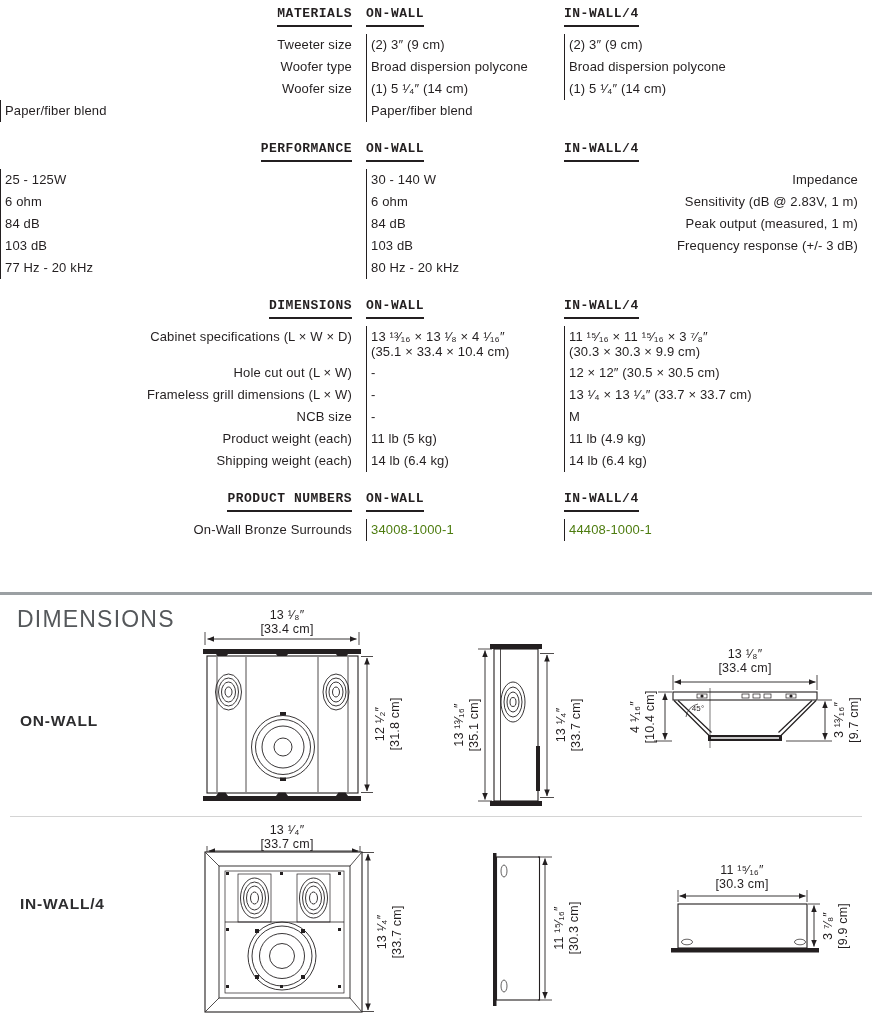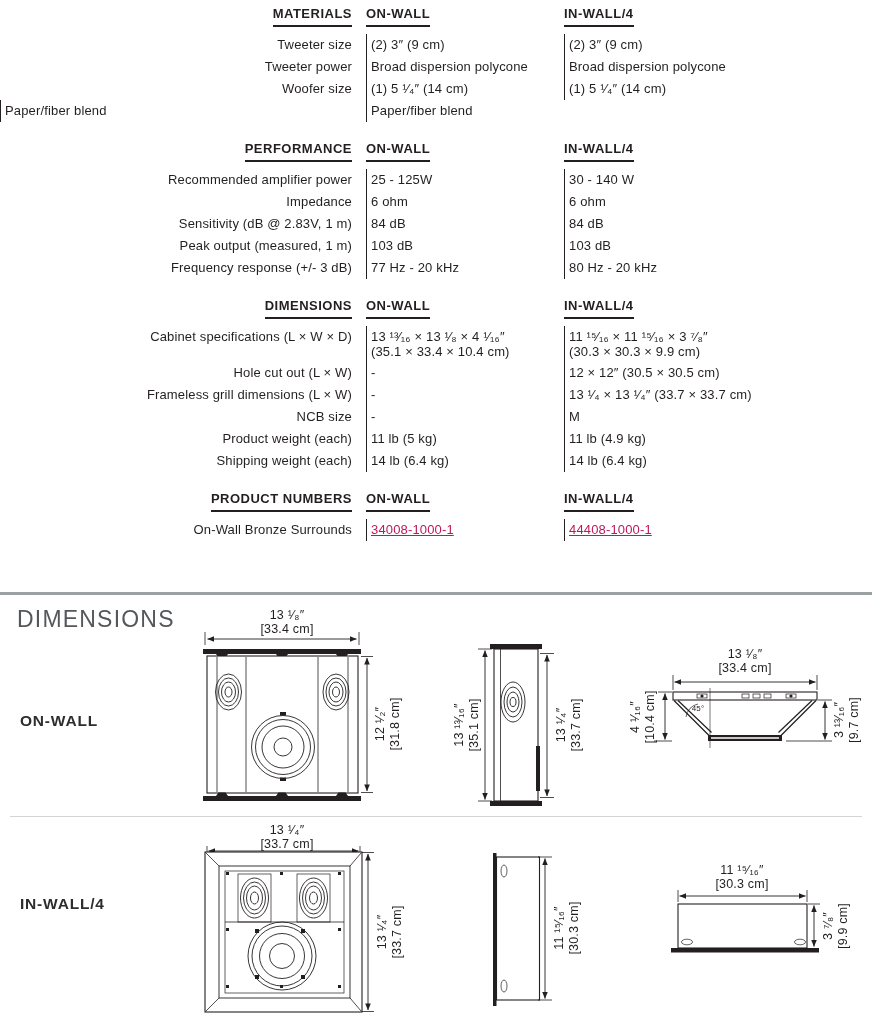--- a/index.html
+++ b/index.html
@@ -4,27 +4,27 @@
 <style>
   html,body{margin:0;padding:0;}
   body{
     width:872px;height:1016px;background:#fff;color:#231f20;
     font-family:"Liberation Sans","DejaVu Sans",sans-serif;
     font-size:13px;letter-spacing:.15px;overflow:hidden;
   }
   .spec-area{padding-top:6px;}
   .spec-section{display:grid;grid-template-columns:366px 198px 1fr;margin-bottom:19px;}
   .c{line-height:16px;}
-  .hc{padding-bottom:7px;}
+  .hc{padding-bottom:7px;font-family:Liberation Mono, monospace;}
   .hu{display:inline-block;font-weight:bold;letter-spacing:.5px;border-bottom:2px solid #231f20;padding-bottom:3px;}
   .lbl{text-align:right;padding-right:14px;}
   .val{border-left:1.5px solid #231f20;padding-left:4px;}
   .row-c{padding-top:3px;padding-bottom:3px;min-height:16px;}
   .sub{line-height:15px;}
-  .pn-link{color:#be185d;text-decoration:underline;cursor:pointer;}
+  .pn-link{color:#4d7c0f;cursor:pointer;}
   
   .dim-area{position:relative;height:428px;margin-top:51px;}
   .dim-divider{position:absolute;top:0;left:0;width:872px;height:3px;background:#9ba0a3;}
   .dim-heading{position:absolute;left:17px;top:14px;font-size:23px;letter-spacing:1.2px;color:#55585b;}
   .row-label{position:absolute;left:20px;font-size:15.5px;font-weight:bold;letter-spacing:.8px;color:#2d2d2f;}
   .row-label.onwall{top:120px;}
   .row-label.inwall{top:303px;}
   .light-divider{position:absolute;top:224px;left:10px;width:852px;height:1px;background:#d4d4d4;}
   .dwg{position:absolute;}
   svg text{font-family:inherit;}
@@ -54,38 +54,37 @@
 
   <div class="spec-section">
     <div class="c hc lbl"><span class="hu">MATERIALS</span></div>
     <div class="c hc"><span class="hu">ON-WALL</span></div>
     <div class="c hc"><span class="hu">IN-WALL/4</span></div>
 
     <div class="c row-c lbl">Tweeter size</div>
     <div class="c row-c val">(2) 3″ (9 cm)</div>
     <div class="c row-c val">(2) 3″ (9 cm)</div>
 
-    <div class="c row-c lbl">Tweeter power</div>
+    <div class="c row-c lbl">Woofer type</div>
     <div class="c row-c val">Broad dispersion polycone</div>
     <div class="c row-c val">Broad dispersion polycone</div>
 
     <div class="c row-c lbl">Woofer size</div>
     <div class="c row-c val">(1) 5 ¹⁄₄″ (14 cm)</div>
     <div class="c row-c val">(1) 5 ¹⁄₄″ (14 cm)</div>
 
     <div class="c row-c val">Paper/fiber blend</div>
     <div class="c row-c val">Paper/fiber blend</div>
   </div>
 
   <div class="spec-section">
     <div class="c hc lbl"><span class="hu">PERFORMANCE</span></div>
     <div class="c hc"><span class="hu">ON-WALL</span></div>
     <div class="c hc"><span class="hu">IN-WALL/4</span></div>
 
-    <div class="c row-c lbl">Recommended amplifier power</div>
     <div class="c row-c val">25 - 125W</div>
     <div class="c row-c val">30 - 140 W</div>
 
     <div class="c row-c lbl">Impedance</div>
     <div class="c row-c val">6 ohm</div>
     <div class="c row-c val">6 ohm</div>
 
     <div class="c row-c lbl">Sensitivity (dB @ 2.83V, 1 m)</div>
     <div class="c row-c val">84 dB</div>
     <div class="c row-c val">84 dB</div>

